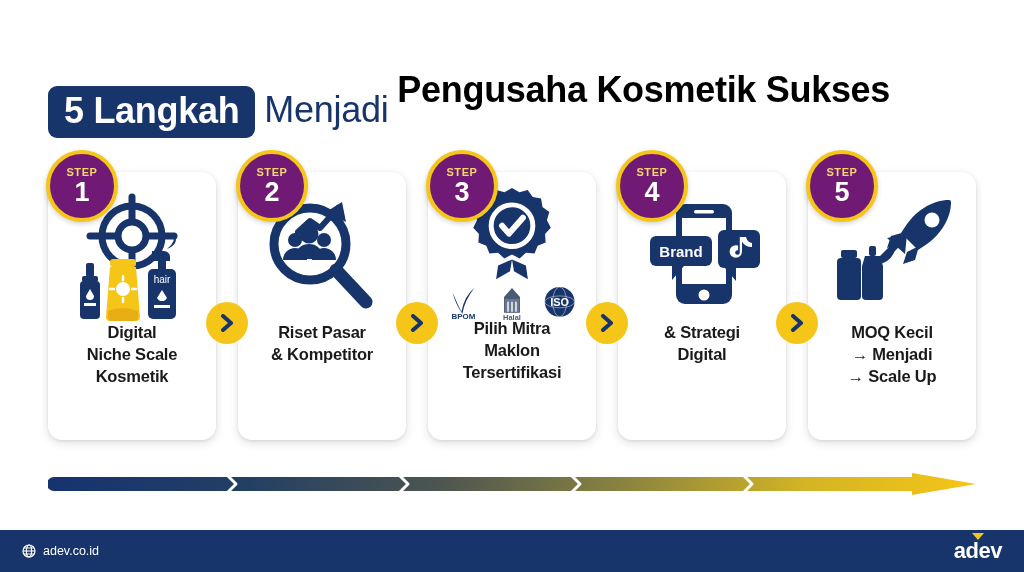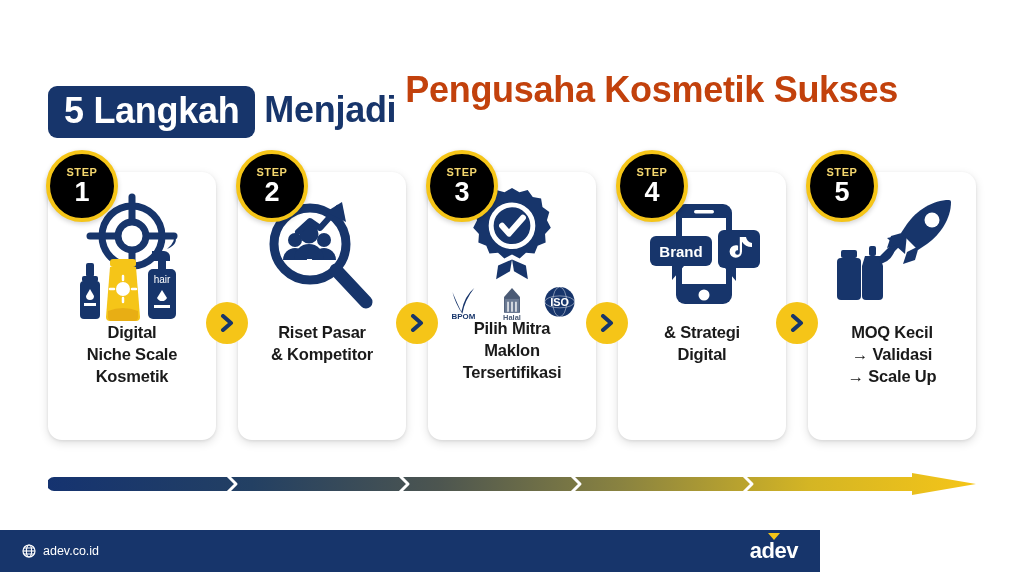--- a/index.html
+++ b/index.html
@@ -43,30 +43,30 @@
     padding: 7px 16px 9px 16px;
     border-radius: 9px;
     line-height: 1.0;
     display: inline-block;
     margin-top: 42px;
   }
 
   .title-rest {
     color: #17356b;
     font-size: 36px;
-    font-weight: bold;
+    font-weight: normal;
     letter-spacing: -0.3px;
     line-height: 1.0;
     margin-left: 9px;
     display: inline-block;
     margin-top: 38px;
   }
 
   .title-hl {
-    color: #c2410c;
+    color: #000000;
     font-size: 36px;
     font-weight: bold;
     letter-spacing: -0.3px;
     line-height: 1.0;
     margin-left: 9px;
     display: inline-block;
     position: relative;
     padding-bottom: 2px;
   }
   .title-hl::after {
@@ -121,21 +121,21 @@
     padding: 0 6px;
     letter-spacing: -0.2px;
   }
 
   
   .step-badge {
     position: absolute;
     width: 72px;
     height: 72px;
     border-radius: 50%;
-    background: #000000;
+    background: #701a75;
     border: 4px solid #f5c518;
     display: flex;
     flex-direction: column;
     align-items: center;
     justify-content: center;
     z-index: 5;
     box-shadow: 0 2px 5px rgba(0,0,0,0.18);
   }
   .step-word {
     color: #f5d76e;
@@ -173,21 +173,21 @@
     top: 473px;
     width: 932px;
     height: 22px;
   }
 
   
   .footer {
     position: absolute;
     left: 0;
     bottom: 0;
-    width: 820px;
+    width: 1024px;
     height: 42px;
     background: #17356b;
     display: flex;
     align-items: center;
     justify-content: space-between;
     padding: 0 22px;
   }
   .footer-left {
     display: flex;
     align-items: center;
@@ -373,21 +373,21 @@
           <path d="M122 4 c-16 0 -32 10 -42 24 l-6 9 17 17 9 -6 c14 -10 24 -26 24 -42 q0 -2 -2 -2 z" fill="#17356b"></path>
           <circle cx="105" cy="24" r="7.5" fill="#ffffff"></circle>
           <path d="M78 36 l-14 4 -4 12 12 -4 z" fill="#17356b"></path>
           <path d="M92 50 l-4 14 -12 4 4 -12 z" fill="#17356b"></path>
           <path d="M70 52 l-12 12 q-2 2 0 4 l4 4 q2 2 4 0 l12 -12 z" fill="#17356b" opacity="0"></path>
           <path d="M66 52 q-12 4 -14 16 q12 -2 16 -14 z" fill="#17356b"></path>
         </svg>
       </div>
       <div class="card-label">
         <div>MOQ Kecil</div>
-        <div>→ Validasi</div>
+        <div>→ Menjadi</div>
         <div>→ Scale Up</div>
       </div>
     </div>
 
     <div class="step-badge" style="left:46px;  top:0px;">
       <span class="step-word">STEP</span>
       <span class="step-num">1</span>
     </div>
     <div class="step-badge" style="left:236px; top:0px;">
       <span class="step-word">STEP</span>

